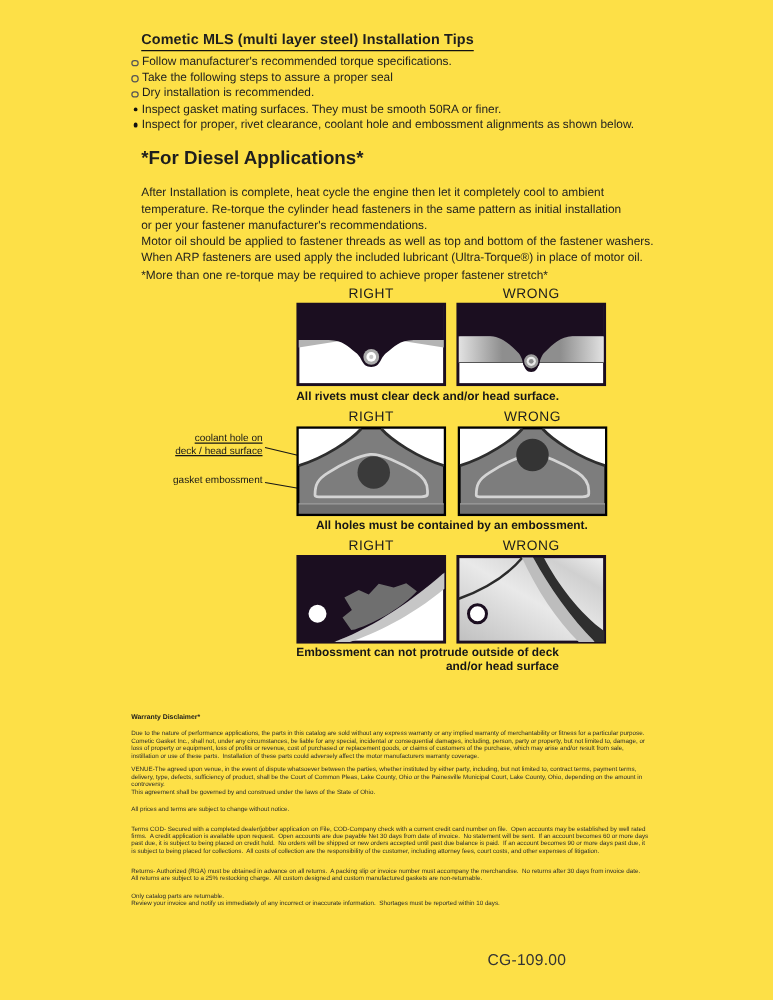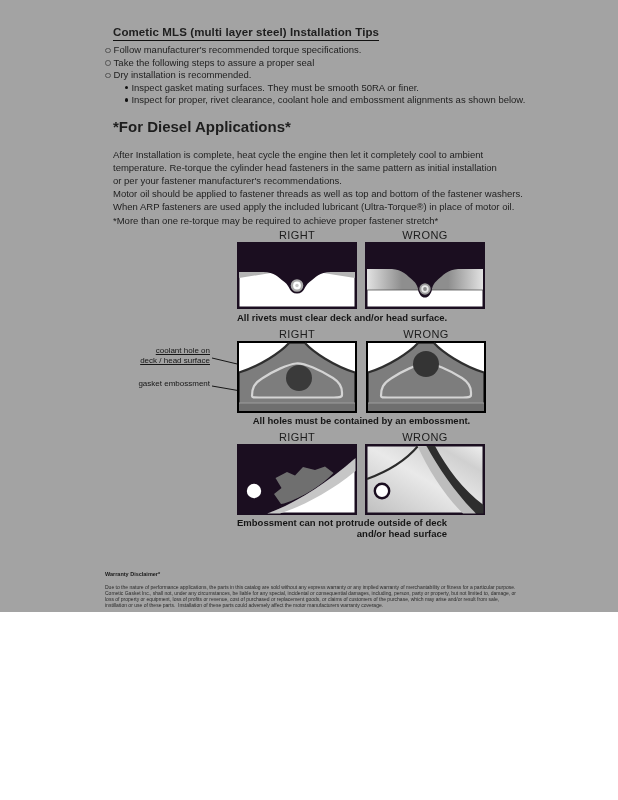--- a/index.html
+++ b/index.html
@@ -1,34 +1,34 @@
 <!DOCTYPE html>
 <html><head>
 <meta charset="utf-8">
 <style>
   html,body { margin:0; padding:0; background:#ffffff; }
   .page {
-    position:relative; width:618px; height:612px; background:#a3a3a3;
+    position:relative; width:618px; height:800px; background:#fde047;
     font-family:"Liberation Sans","DejaVu Sans",sans-serif; color:#1e1e1e; overflow:hidden;
   }
   .abs { position:absolute; }
 
   .title {
     font-size:11.5px; font-weight:bold; margin:0;
     display:inline-block; border-bottom:1.6px solid #111; padding-bottom:2px;
     letter-spacing:0.1px;
   }
 
   .tips { font-size:9.5px; line-height:12.6px; }
   .b-row { display:flex; align-items:flex-start; white-space:nowrap; }
   .o-marker {
     width:3.6px; height:3.6px; border:1px solid #555; border-radius:50%;
     display:inline-block; margin:3.6px 3px 0 0; flex:none;
   }
-  .sub { margin-left:20px; }
+  .sub { margin-left:2px; }
   .f-marker {
     width:3.4px; height:3.4px; background:#111; border-radius:50%;
     display:inline-block; margin:4px 3px 0 0; flex:none;
   }
 
   .h2 { font-size:15px; font-weight:bold; margin:0 0 5px 0; }
   .para { font-size:9.5px; line-height:13px; }
   .para .ln { white-space:nowrap; }
 
   .dg-label { width:120px; text-align:center; font-size:11px; letter-spacing:0.4px; color:#1c1c1c; }

